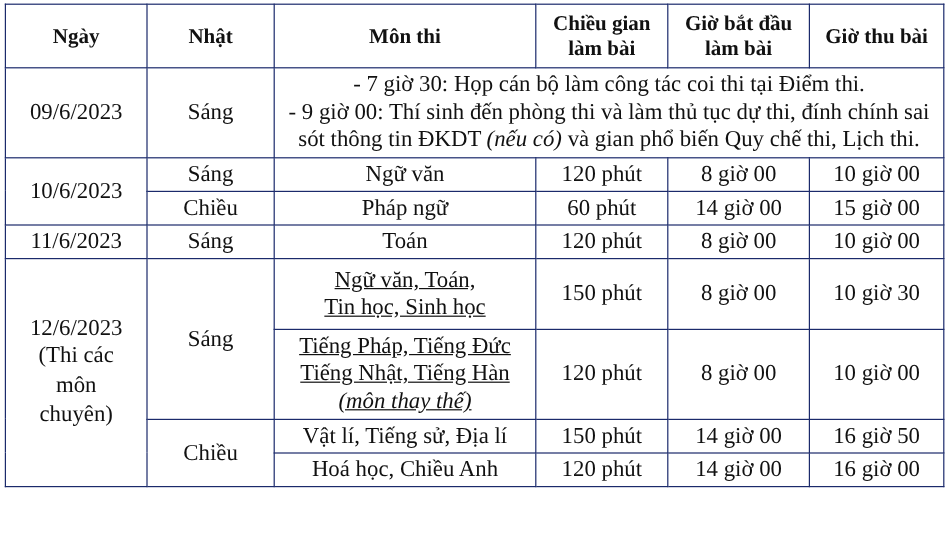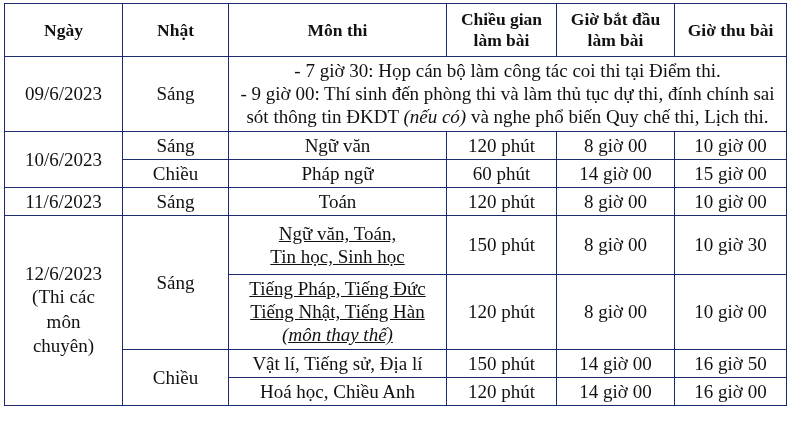--- a/index.html
+++ b/index.html
@@ -93,21 +93,21 @@
       <th>Giờ thu bài</th>
     </tr>
   </thead>
   <tbody>
 
     <tr>
       <td class="cell-date">09/6/2023</td>
       <td>Sáng</td>
       <td class="notice-cell" colspan="4">
         <span class="notice-line">- 7 giờ 30: Họp cán bộ làm công tác coi thi tại Điểm thi.</span>
-        <span class="notice-line"><span>- 9 giờ 00: Thí sinh đến phòng thi và làm thủ tục dự thi, đính chính sai sót thông tin ĐKDT </span><span class="italic">(nếu có)</span><span> và nghe phổ biến Quy chế thi, Lịch thi.</span></span>
+        <span class="notice-line"><span>- 9 giờ 00: Thí sinh đến phòng thi và làm thủ tục dự thi, đính chính sai sót thông tin ĐKDT </span><span class="italic">(nếu có)</span><span> và gian phổ biến Quy chế thi, Lịch thi.</span></span>
       </td>
     </tr>
 
     <tr class="thin-row">
       <td class="cell-date" rowspan="2">10/6/2023</td>
       <td>Sáng</td>
       <td>Ngữ văn</td>
       <td>120 phút</td>
       <td>8 giờ 00</td>
       <td>10 giờ 00</td>

